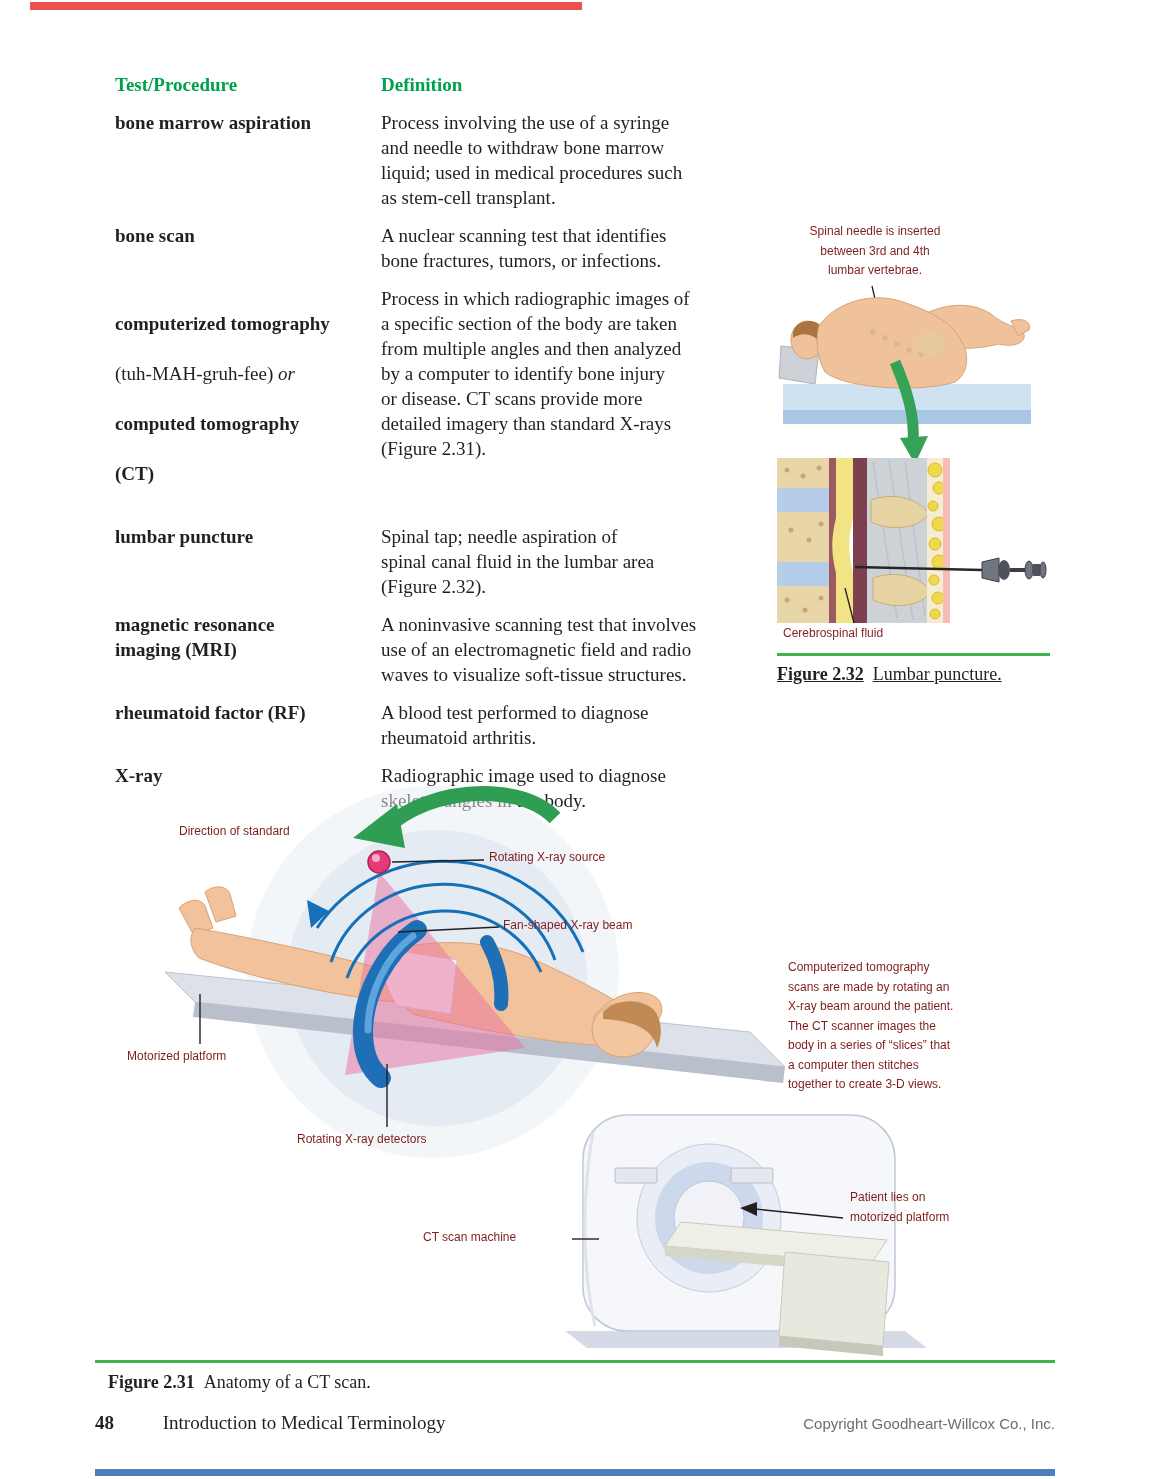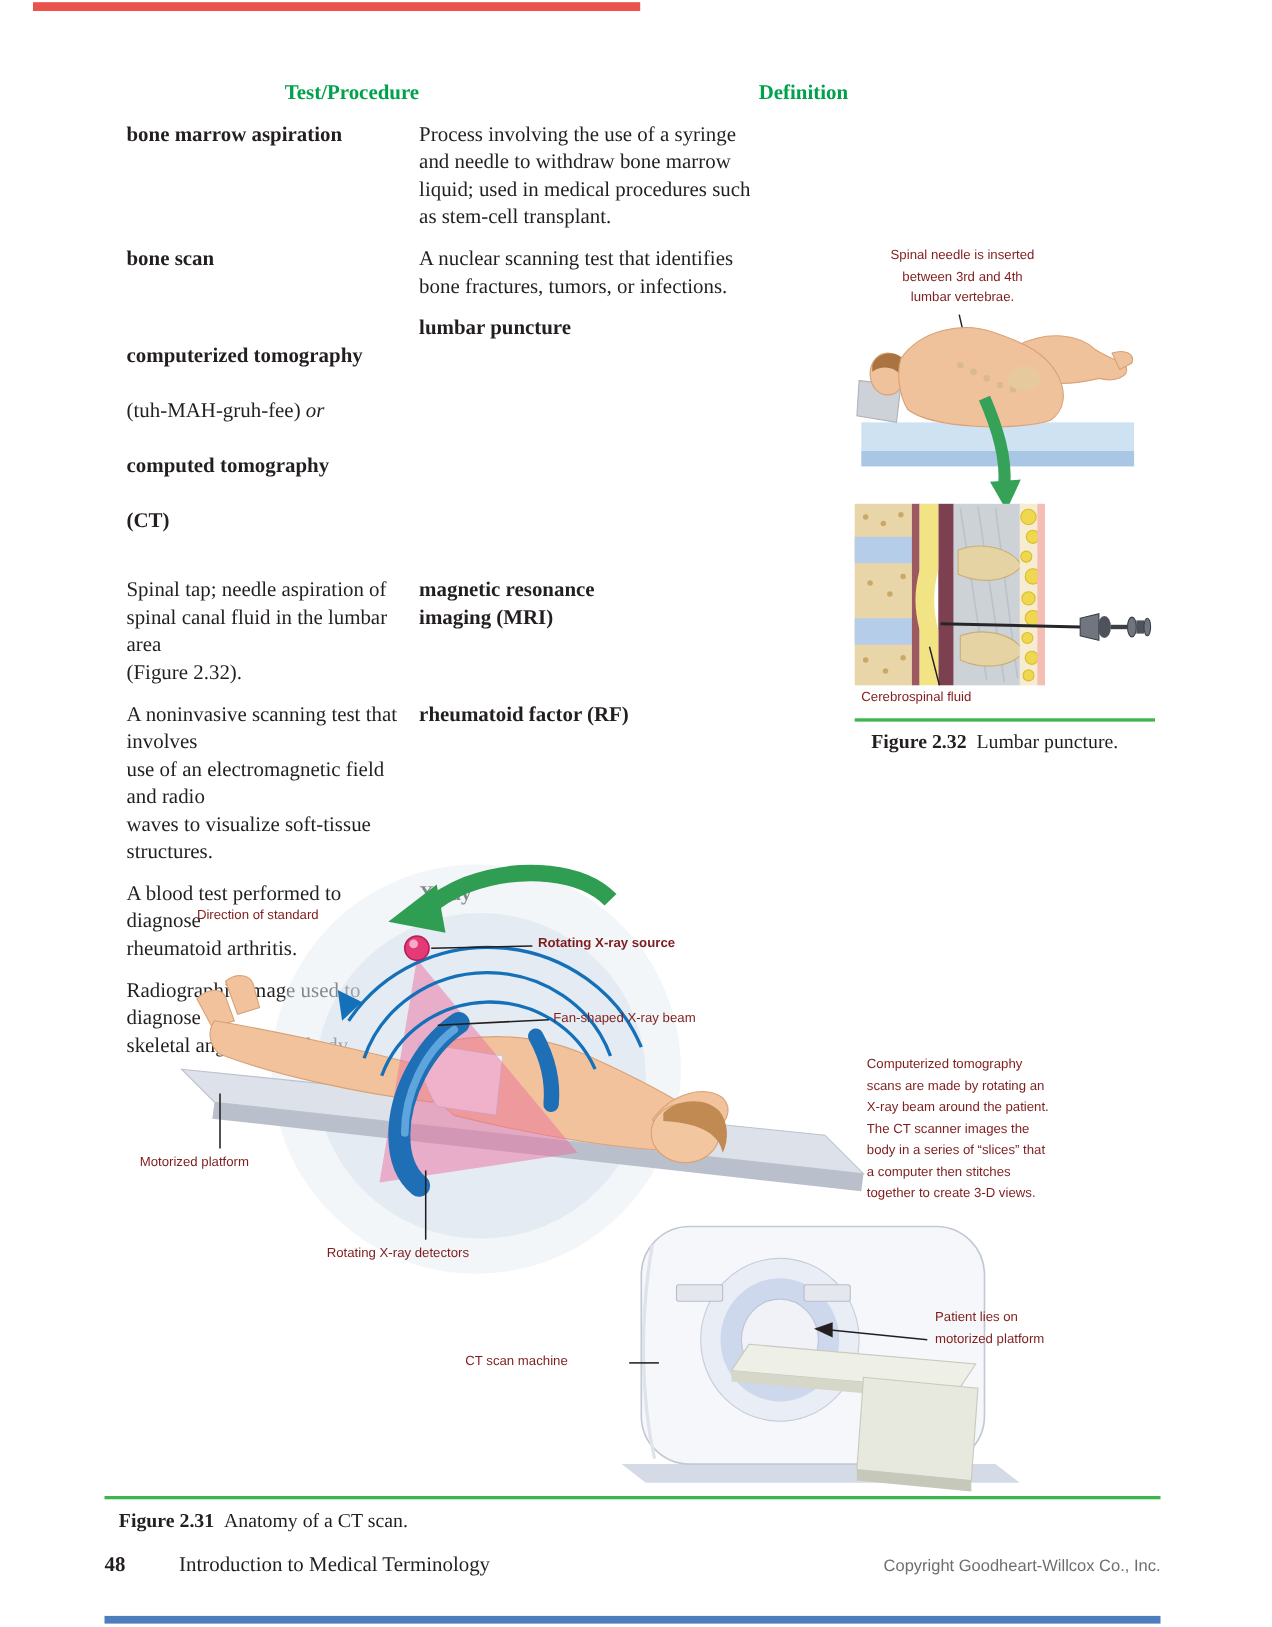--- a/index.html
+++ b/index.html
@@ -5,46 +5,46 @@
   html,body{margin:0;padding:0;background:#ffffff;}
   .page{position:relative;width:1156px;height:1479px;background:#ffffff;
         font-family:"Liberation Serif",serif;color:#231f20;overflow:hidden;}
 
   .redbar{position:absolute;left:30px;top:2px;width:552px;height:8px;background:#ea524c;}
   .bluebar{position:absolute;left:95px;top:1469px;width:960px;height:7px;background:#4d7dbd;}
 
   
   .dict{position:absolute;left:115px;top:72px;width:656px;display:grid;
         grid-template-columns:266px 390px;row-gap:13px;font-size:19px;line-height:25px;}
-  .hd{color:#00a14b;font-weight:bold;text-align:right;}
+  .hd{color:#00a14b;font-weight:bold;}
   .term{font-weight:bold;white-space:pre-line;}
   .pron-line{font-weight:normal;}
   .pron-or{font-style:italic;}
   .def{white-space:pre-line;}
 
   
   .sans{font-family:"Liberation Sans",sans-serif;font-size:12px;line-height:19.5px;color:#7f1d1d;}
   .grule{position:absolute;height:3px;background:#3cb54a;}
   .cap{position:absolute;font-size:18px;line-height:22px;color:#231f20;}
   .cap b{margin-right:9px;}
 
   
   .fig232{position:absolute;left:775px;top:222px;width:290px;height:478px;}
   .fig232 svg{position:absolute;left:0;top:0;}
   .ann232{position:absolute;left:-3px;top:0;width:206px;text-align:center;white-space:pre-line;}
   .csf{position:absolute;left:8px;top:402px;}
   .gr232{left:2px;top:431px;width:273px;}
-  .cap232{left:17px;top:441px;}
+  .cap232{left:2px;top:441px;text-decoration:underline;}
 
   
   .fig231{position:absolute;left:95px;top:780px;width:965px;height:625px;}
   .fig231 svg{position:absolute;left:0;top:0;}
   .lbl{position:absolute;white-space:pre-line;}
   .lbl-direction{left:84px;top:42px;}
-  .lbl-source{left:394px;top:68px;font-weight:bold;}
+  .lbl-source{left:394px;top:68px;}
   .lbl-beam{left:408px;top:136px;}
   .lbl-platform{left:32px;top:267px;}
   .lbl-detectors{left:202px;top:350px;}
   .lbl-machine{left:328px;top:448px;}
   .lbl-patient{left:755px;top:408px;}
   .sidetext{position:absolute;left:693px;top:178px;width:255px;white-space:pre-line;}
   .gr231{left:0;top:580px;width:960px;}
   .cap231{left:13px;top:591px;}
 
   
@@ -74,20 +74,27 @@
     <div class="term">bone scan</div>
     <div class="def">A nuclear scanning test that identifies
 bone fractures, tumors, or infections.</div>
 
     <div class="term">
       <div>computerized tomography</div>
       <div class="pron-line"><span>(tuh-MAH-gruh-fee) </span><span class="pron-or">or</span></div>
       <div>computed tomography</div>
       <div>(CT)</div>
     </div>
+    <div class="def">Process in which radiographic images of
+a specific section of the body are taken
+from multiple angles and then analyzed
+by a computer to identify bone injury
+or disease. CT scans provide more
+detailed imagery than standard X-rays
+(Figure 2.31).</div>
 
     <div class="term">lumbar puncture</div>
     <div class="def">Spinal tap; needle aspiration of
 spinal canal fluid in the lumbar area
 (Figure 2.32).</div>
 
     <div class="term">magnetic resonance
 imaging (MRI)</div>
     <div class="def">A noninvasive scanning test that involves
 use of an electromagnetic field and radio

